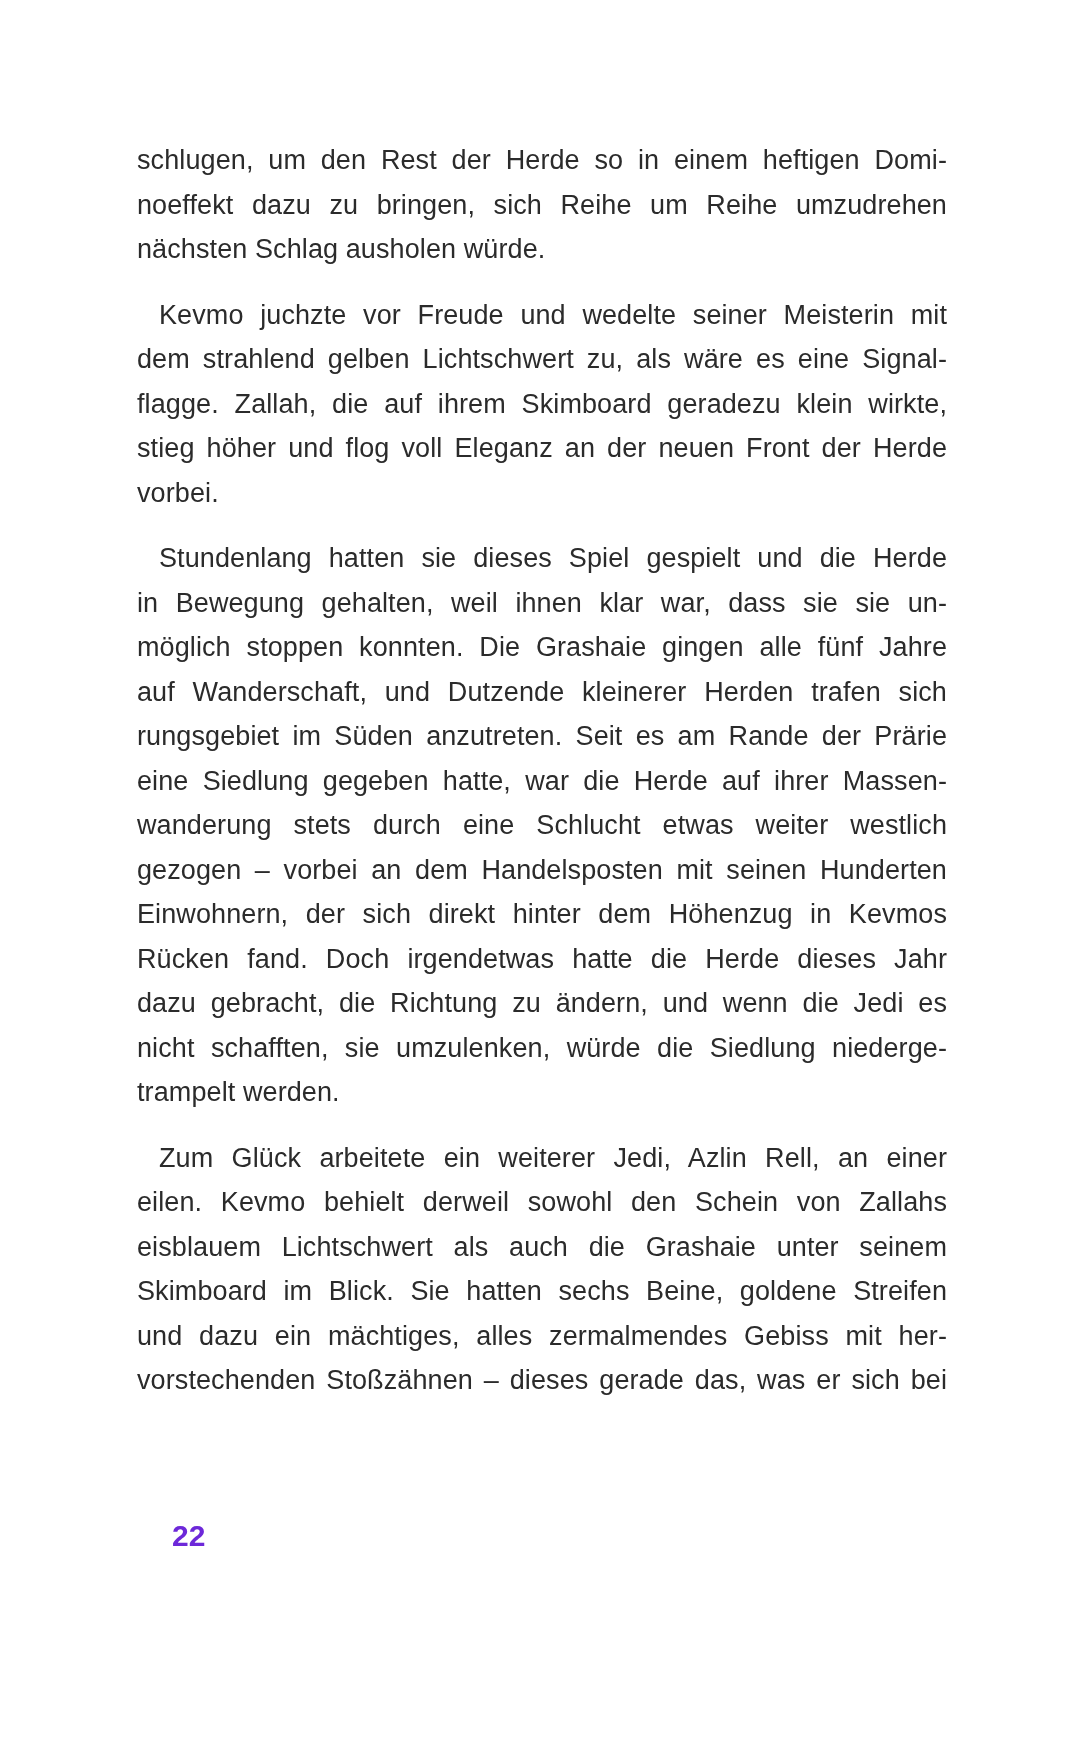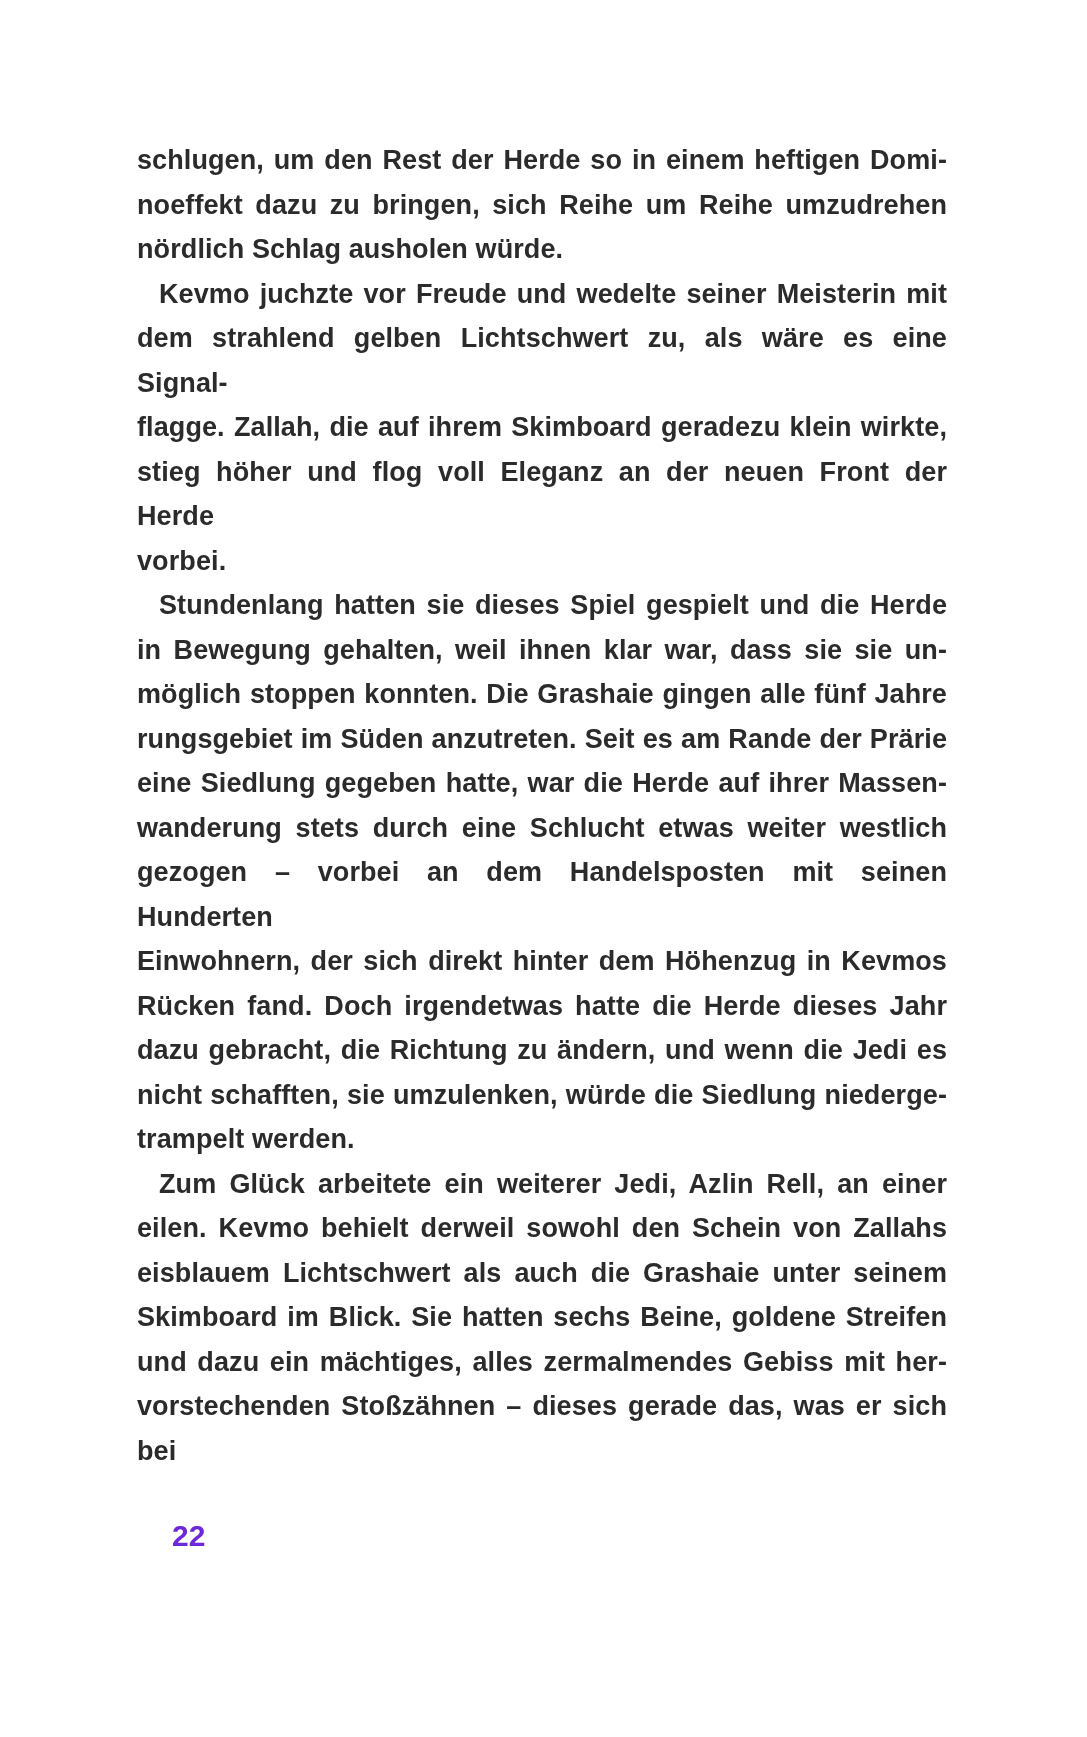--- a/index.html
+++ b/index.html
@@ -21,65 +21,66 @@
     top: 138px;
     width: 810px;
     font-size: 27px;
     line-height: 44.5px;
     color: #2b2b2b;
     letter-spacing: 0.1px;
   }
   .paragraph {
     margin: 0;
     padding: 0;
-    font-weight: bold;
   }
   .line {
     text-align: justify;
     
     text-align-last: justify;
     white-space: normal;
   }
   .line.last {
     text-align-last: left;
   }
   .line.indent {
     text-indent: 22px;
+    margin-top: 21px;
   }
   .page-number {
     position: absolute;
     left: 172px;
     top: 1516px;
     font-size: 30px;
     line-height: 40px;
     font-weight: 700;
     color: #6d28d9;
   }
 </style>
 </head>
 <body>
 
 <div class="page">
   <div class="text-block">
       <div class="paragraph">
         <div class="line">schlugen, um den Rest der Herde so in einem heftigen Domi-</div>
         <div class="line">noeffekt dazu zu bringen, sich Reihe um Reihe umzudrehen</div>
-        <div class="line last">nördlich Schlag ausholen würde.</div>
+        <div class="line last">nächsten Schlag ausholen würde.</div>
       </div>
       <div class="paragraph">
         <div class="line indent">Kevmo juchzte vor Freude und wedelte seiner Meisterin mit</div>
         <div class="line">dem strahlend gelben Lichtschwert zu, als wäre es eine Signal-</div>
         <div class="line">flagge. Zallah, die auf ihrem Skimboard geradezu klein wirkte,</div>
         <div class="line">stieg höher und flog voll Eleganz an der neuen Front der Herde</div>
         <div class="line last">vorbei.</div>
       </div>
       <div class="paragraph">
         <div class="line indent">Stundenlang hatten sie dieses Spiel gespielt und die Herde</div>
         <div class="line">in Bewegung gehalten, weil ihnen klar war, dass sie sie un-</div>
         <div class="line">möglich stoppen konnten. Die Grashaie gingen alle fünf Jahre</div>
+        <div class="line">auf Wanderschaft, und Dutzende kleinerer Herden trafen sich</div>
         <div class="line">rungsgebiet im Süden anzutreten. Seit es am Rande der Prärie</div>
         <div class="line">eine Siedlung gegeben hatte, war die Herde auf ihrer Massen-</div>
         <div class="line">wanderung stets durch eine Schlucht etwas weiter westlich</div>
         <div class="line">gezogen – vorbei an dem Handelsposten mit seinen Hunderten</div>
         <div class="line">Einwohnern, der sich direkt hinter dem Höhenzug in Kevmos</div>
         <div class="line">Rücken fand. Doch irgendetwas hatte die Herde dieses Jahr</div>
         <div class="line">dazu gebracht, die Richtung zu ändern, und wenn die Jedi es</div>
         <div class="line">nicht schafften, sie umzulenken, würde die Siedlung niederge-</div>
         <div class="line last">trampelt werden.</div>
       </div>

